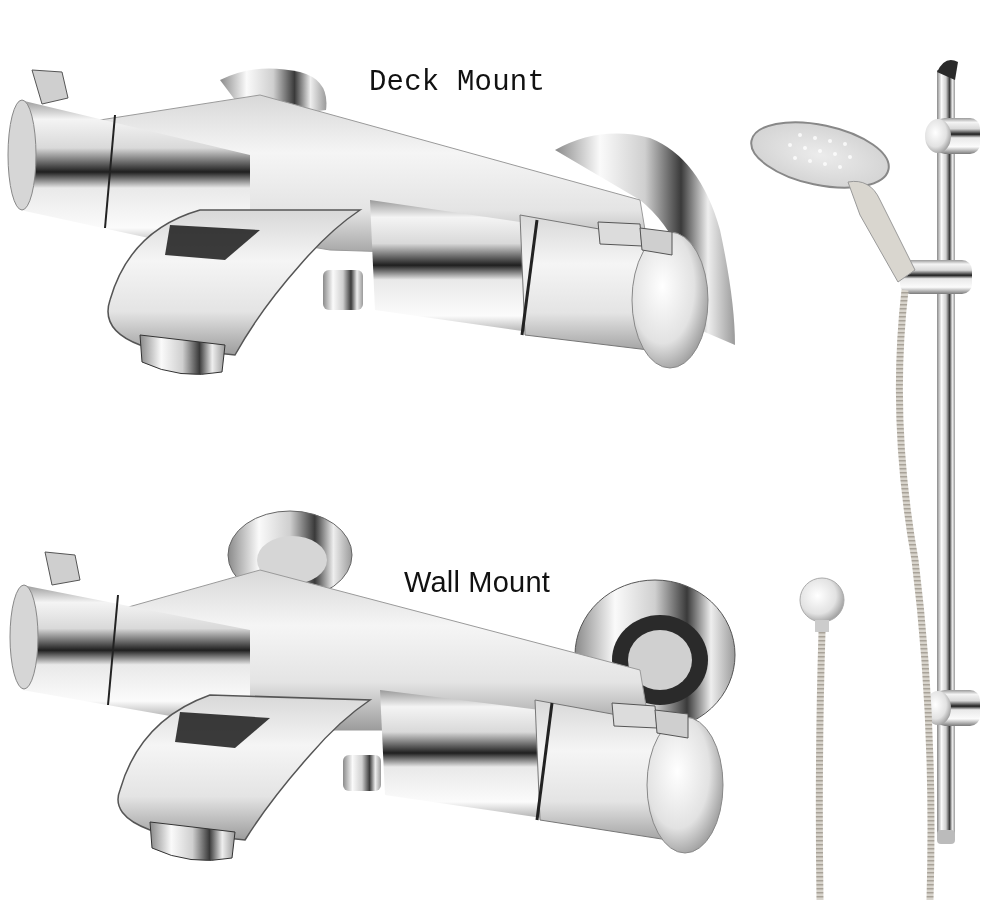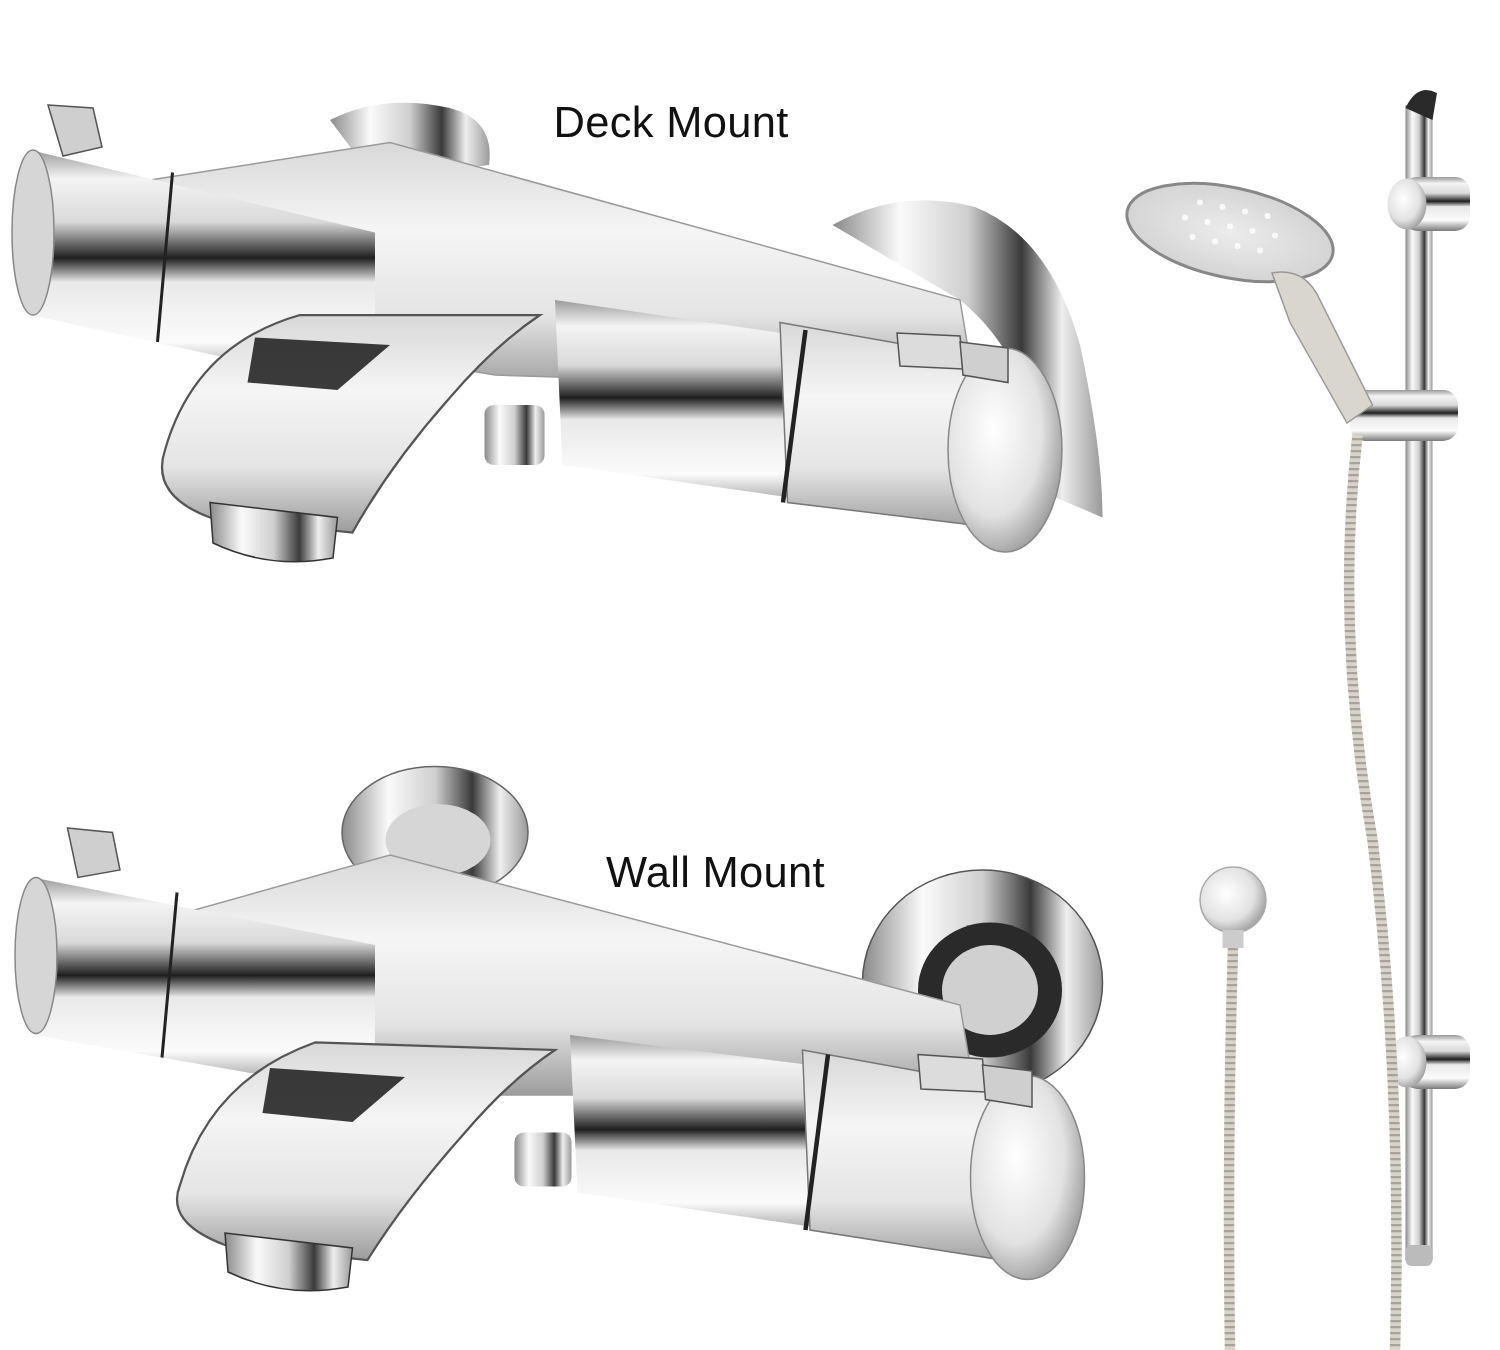--- a/index.html
+++ b/index.html
@@ -1,18 +1,18 @@
 <!DOCTYPE html>
 <html><head>
 <meta charset="utf-8">
 <style>
   html, body { margin: 0; padding: 0; background: #ffffff; }
   body { width: 1000px; height: 900px; position: relative; overflow: hidden; font-family: "Liberation Sans", sans-serif; }
   .label { position: absolute; font-family: "Liberation Sans", sans-serif; font-size: 29px; color: #111111; letter-spacing: 0.2px; white-space: nowrap; }
-  #deck-label { left: 369px; top: 66px; }
+  #deck-label { left: 369px; top: 66px; font-family: Liberation Mono, monospace; }
   #wall-label { left: 404px; top: 566px; }
   svg.scene { position: absolute; left: 0; top: 0; }
 </style>
 </head>
 <body>
 
 <svg class="scene" width="1000" height="900" viewBox="0 0 1000 900">
   <defs>
     <linearGradient id="chromeV" x1="0" y1="0" x2="0" y2="1">
       <stop offset="0" stop-color="#9a9a9a"></stop>

